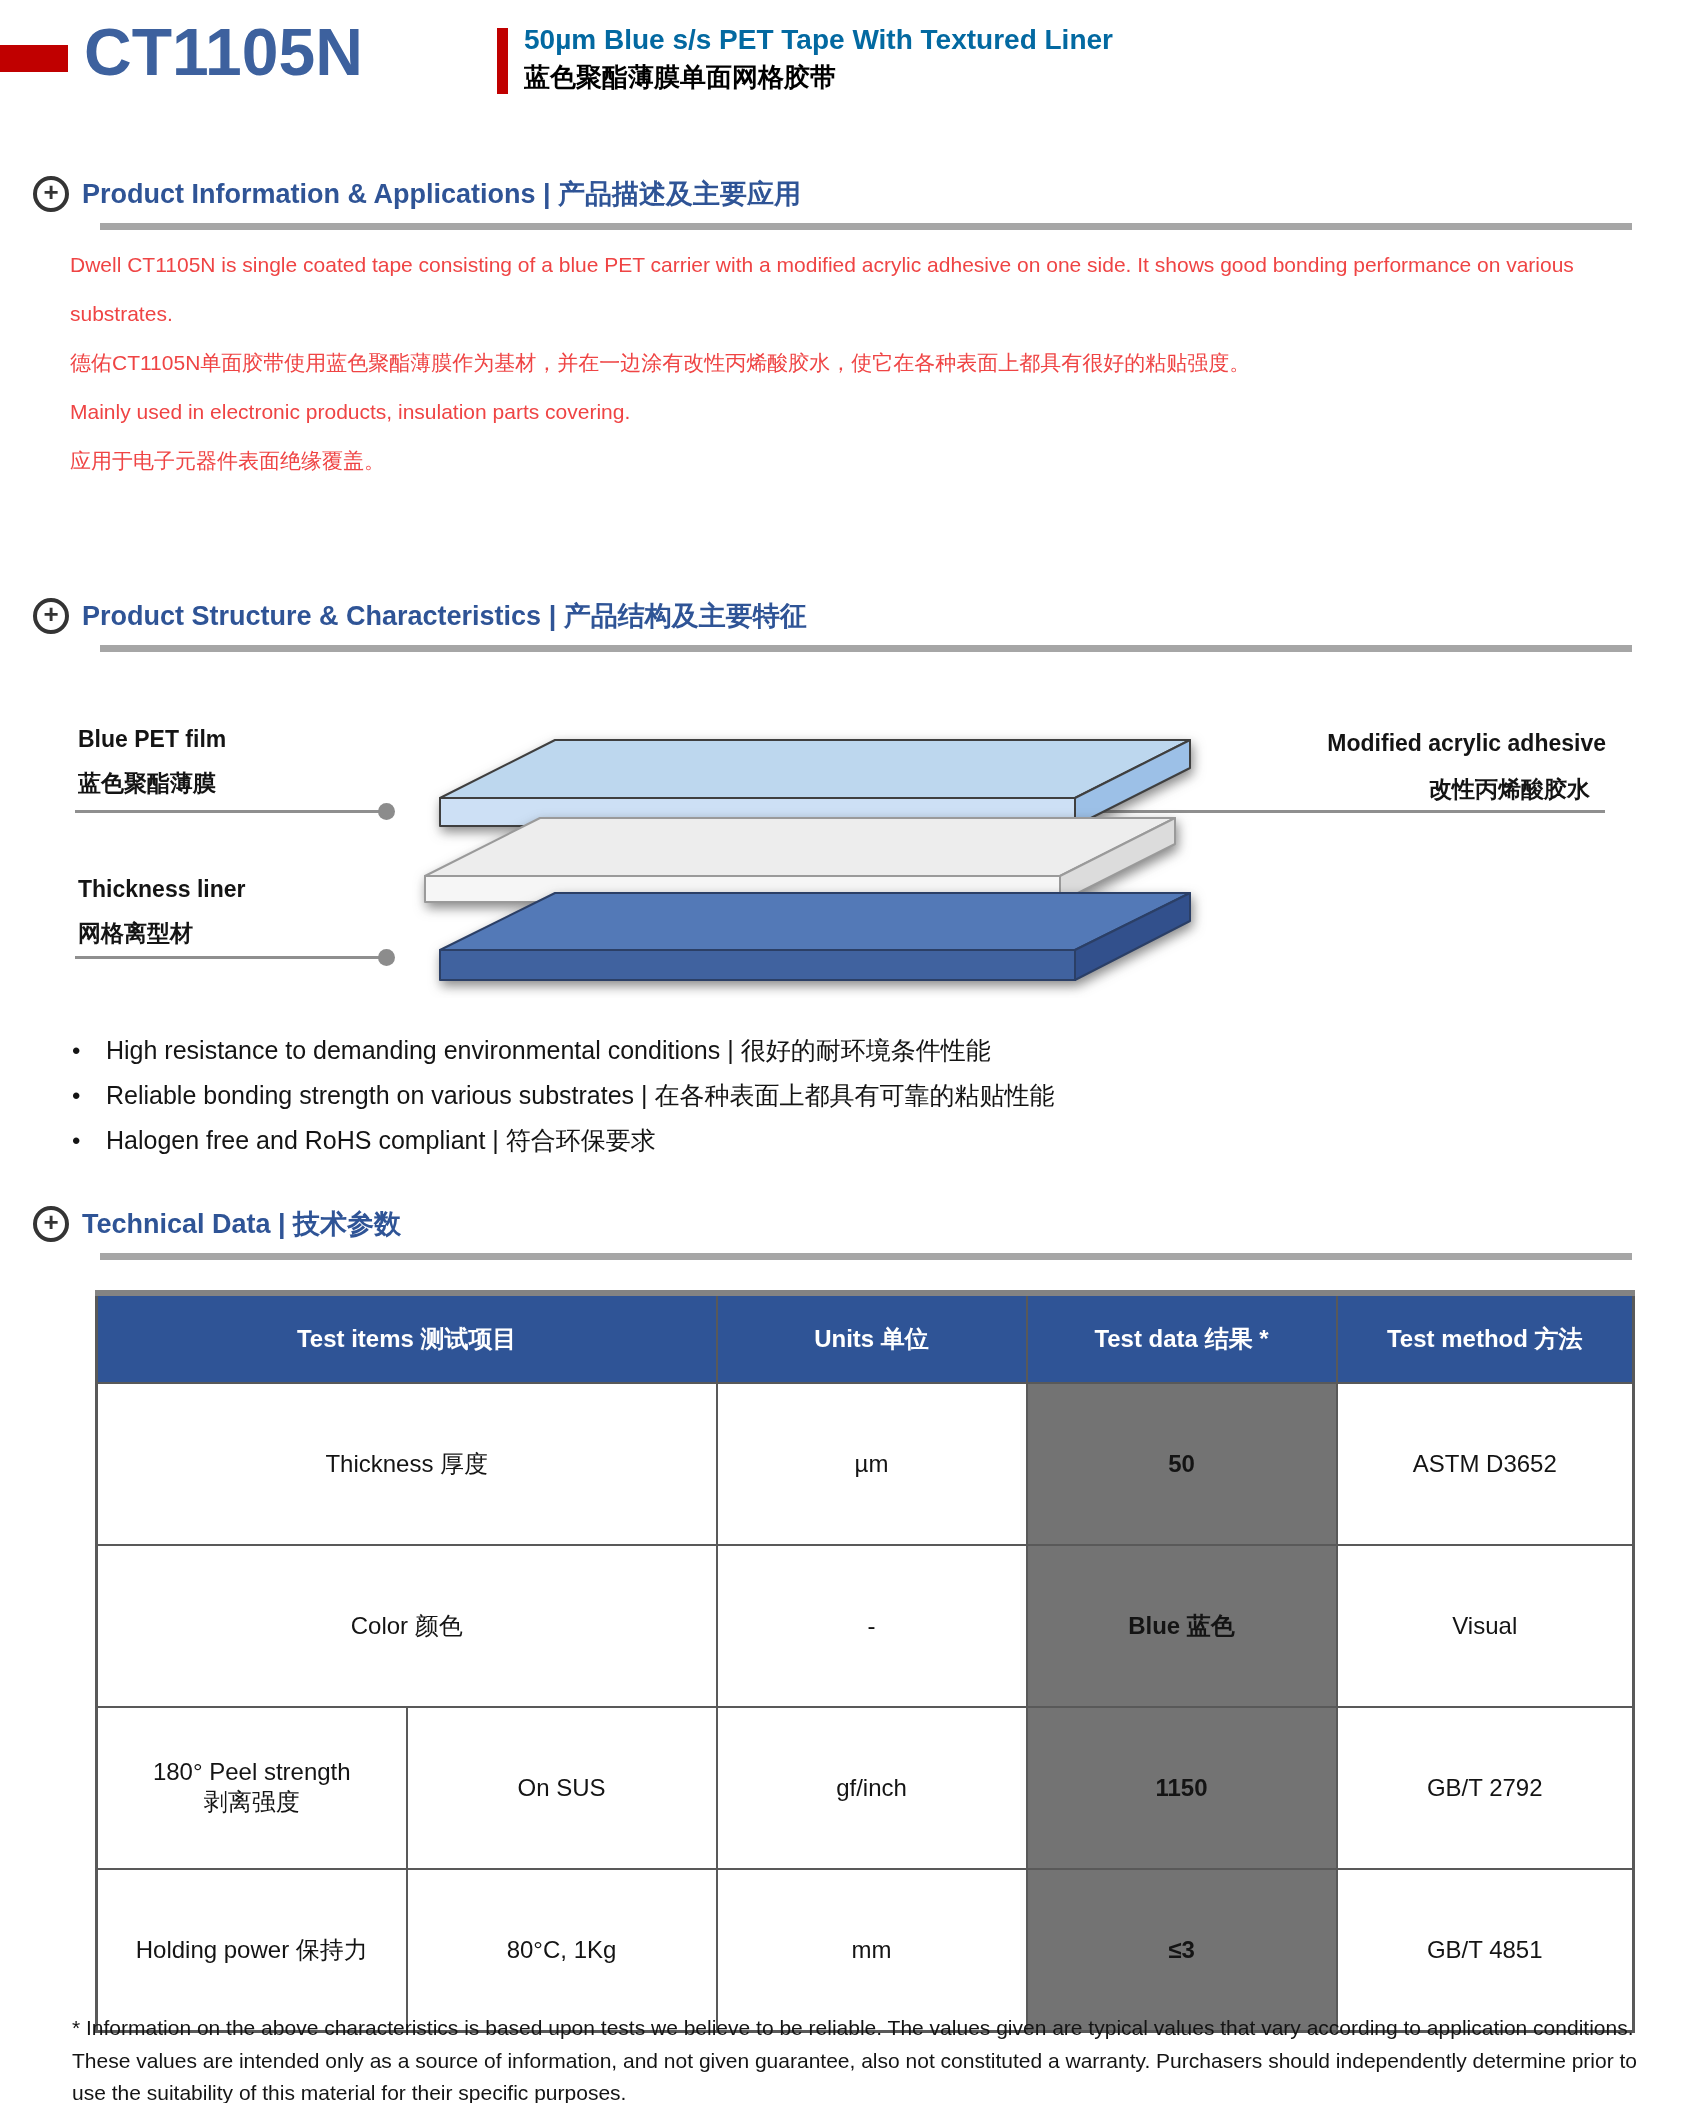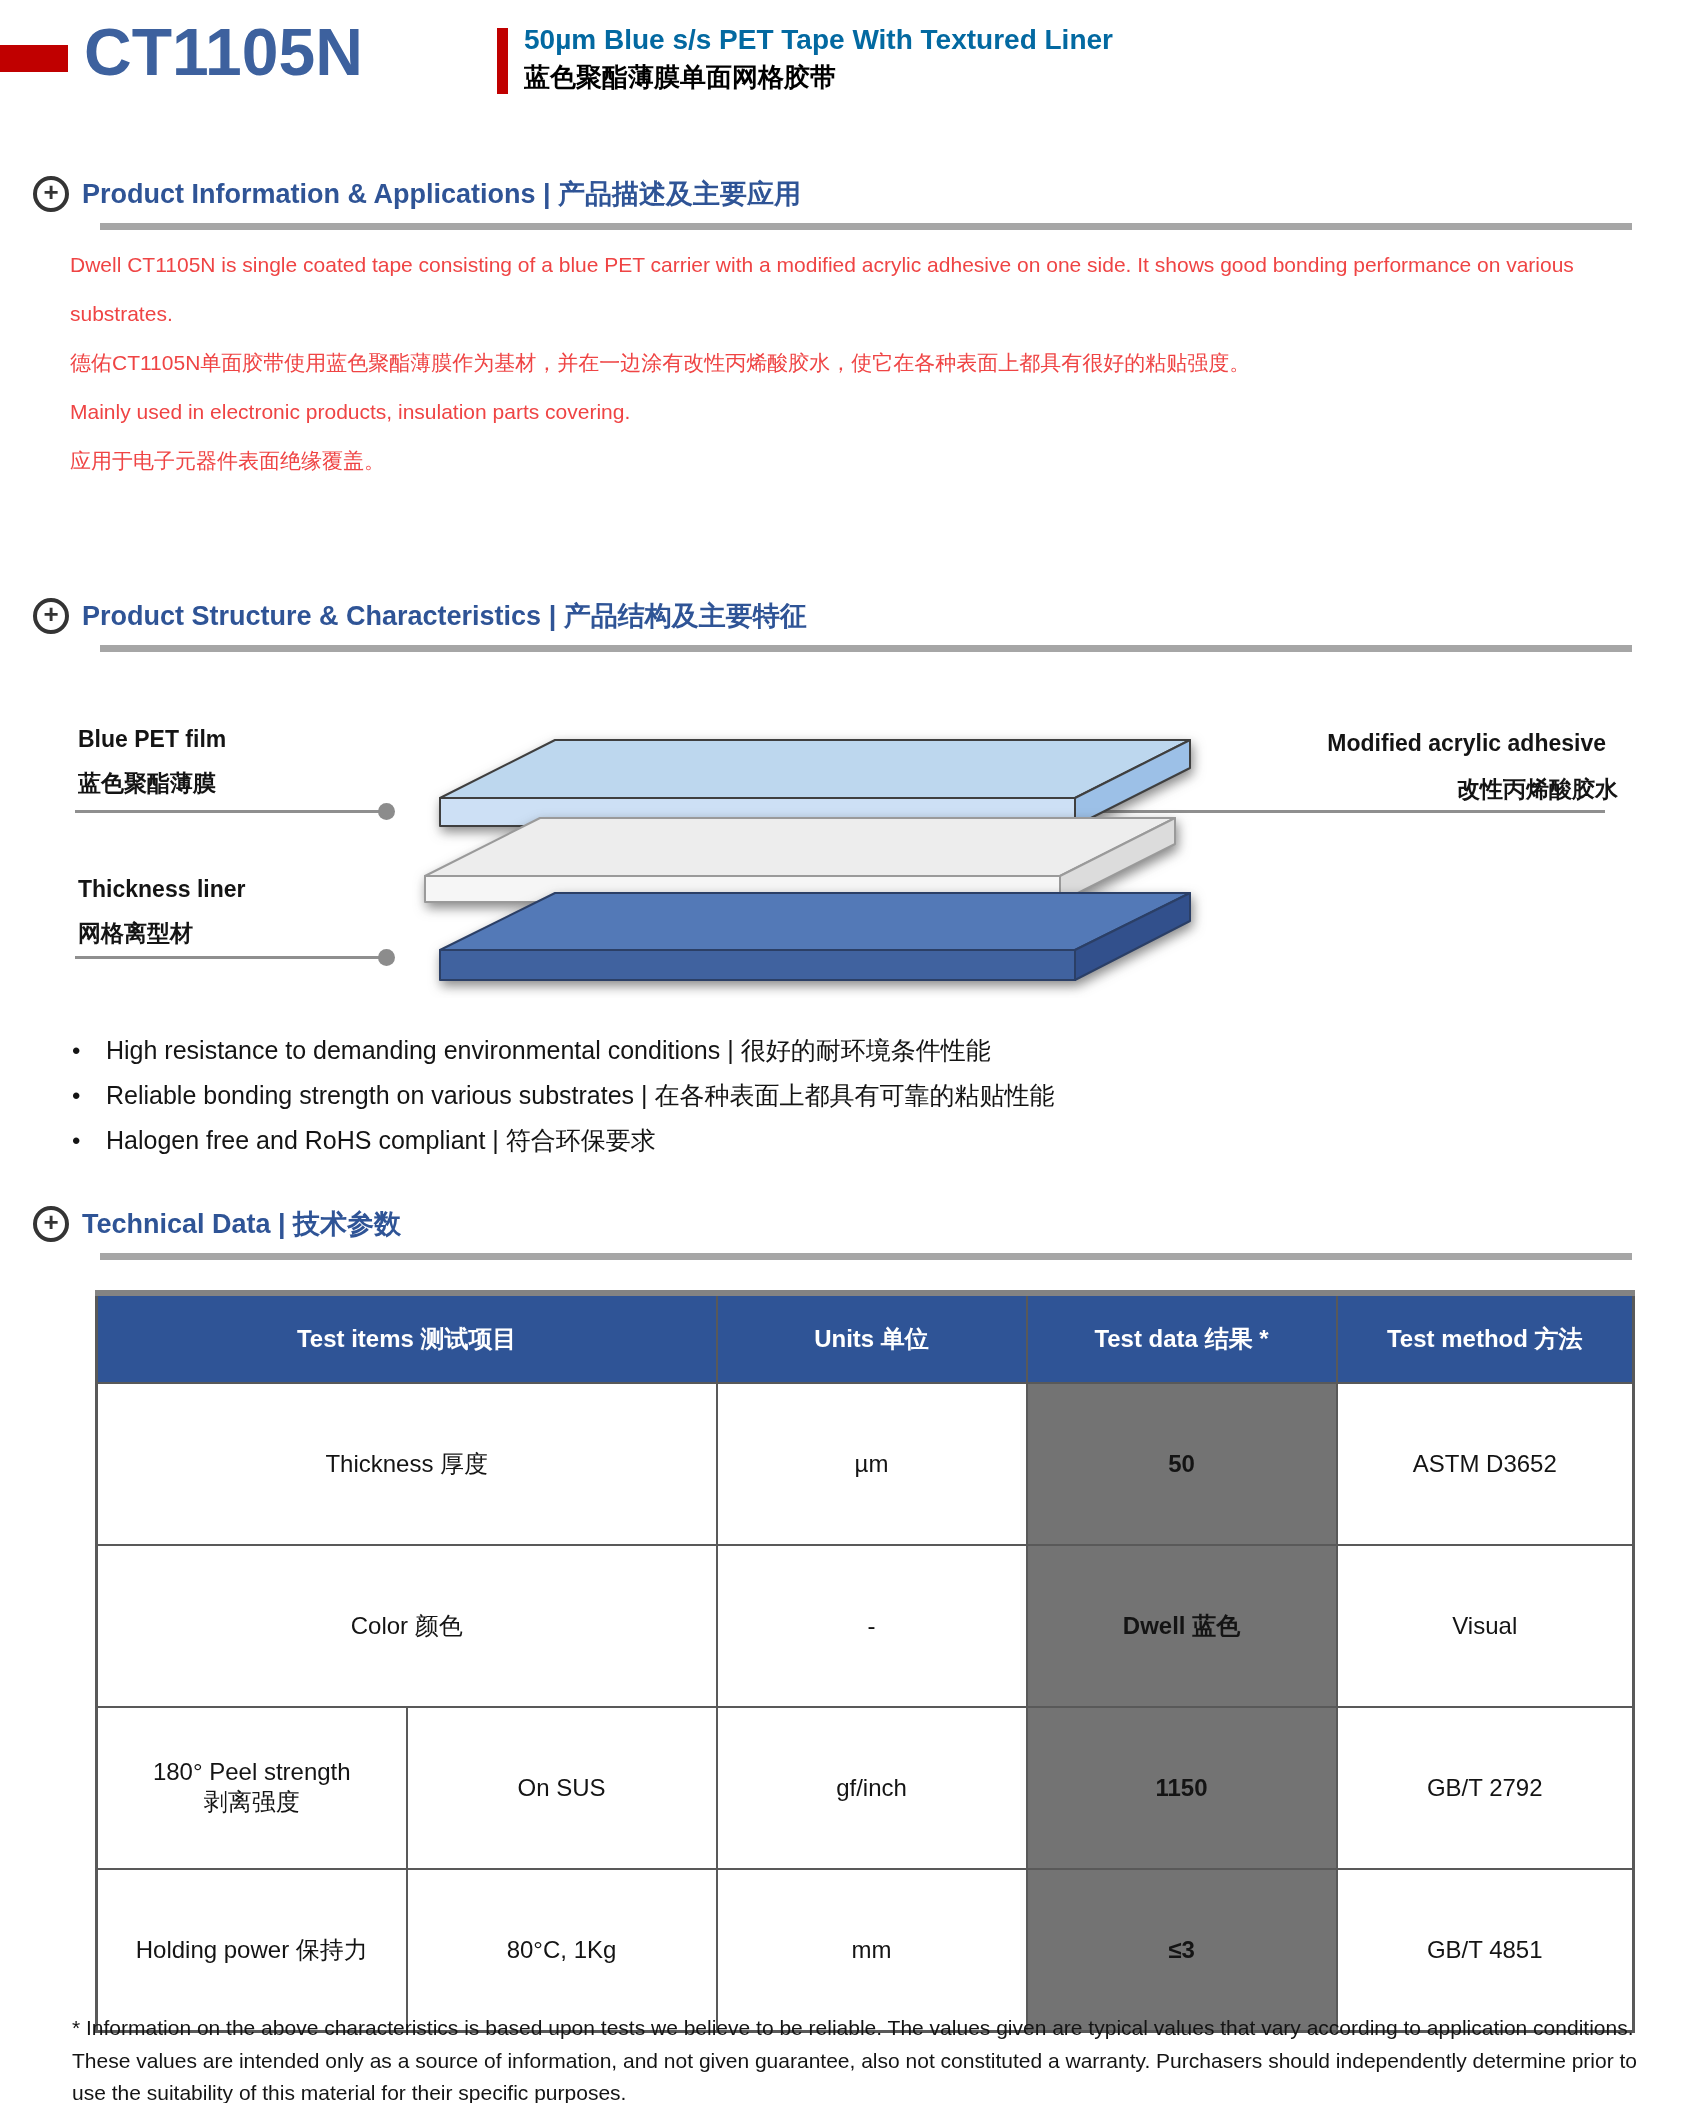--- a/index.html
+++ b/index.html
@@ -100,21 +100,21 @@
         <span class="dot dot-right"></span>
       </div>
 
     <div class="diag-label" style="left:8px; top:188px;">Thickness liner</div>
     <div class="diag-label" style="left:8px; top:230px;">网格离型材</div>
     <div class="connector" style="left:5px; top:268px; width:312px;">
         <span class="dot dot-right"></span>
       </div>
 
     <div class="diag-label" style="right:32px; top:42px; text-align:right;">Modified acrylic adhesive</div>
-    <div class="diag-label" style="right:20px; top:86px; ">改性丙烯酸胶水</div>
+    <div class="diag-label" style="right:48px; top:86px; ">改性丙烯酸胶水</div>
     <div class="connector" style="left:930px; top:122px; width:605px;">
         <span class="dot dot-left"></span>
       </div>
 
     <div class="slabs">
       <svg width="860" height="280" viewBox="0 0 860 280">
 
         <g class="slab" stroke="#3F3F3F" stroke-width="2" stroke-linejoin="round">
           <polygon points="70,80 185,22 820,22 705,80" fill="#BDD7EE"></polygon>
           <polygon points="705,80 820,22 820,50 705,108" fill="#9CC0E7"></polygon>
@@ -180,21 +180,21 @@
     <tbody>
       <tr>
         <td colspan="2">Thickness 厚度</td>
         <td>µm</td>
         <td class="data-cell">50</td>
         <td>ASTM D3652</td>
       </tr>
       <tr>
         <td colspan="2">Color 颜色</td>
         <td>-</td>
-        <td class="data-cell">Dwell 蓝色</td>
+        <td class="data-cell">Blue 蓝色</td>
         <td>Visual</td>
       </tr>
       <tr>
         <td>
           <div>180° Peel strength</div>
           <div>剥离强度</div>
         </td>
         <td>On SUS</td>
         <td>gf/inch</td>
         <td class="data-cell">1150</td>

